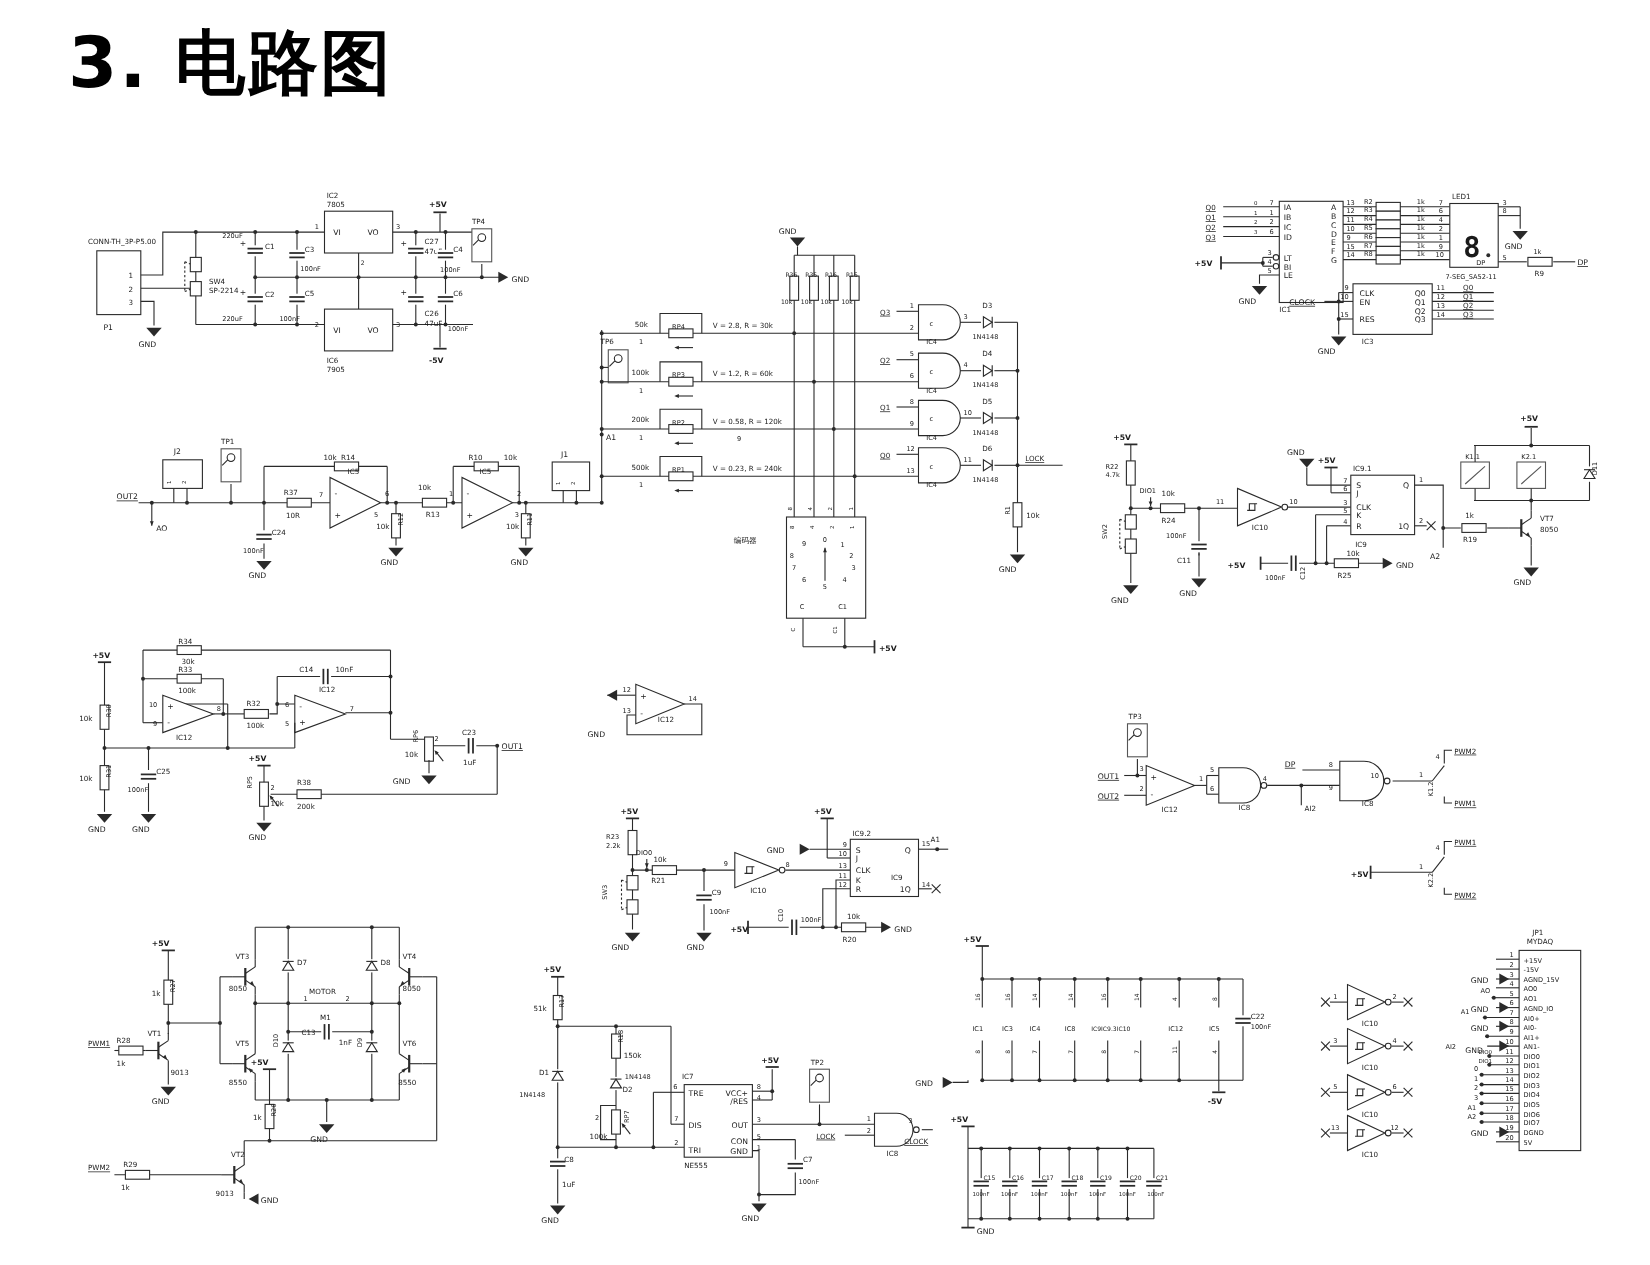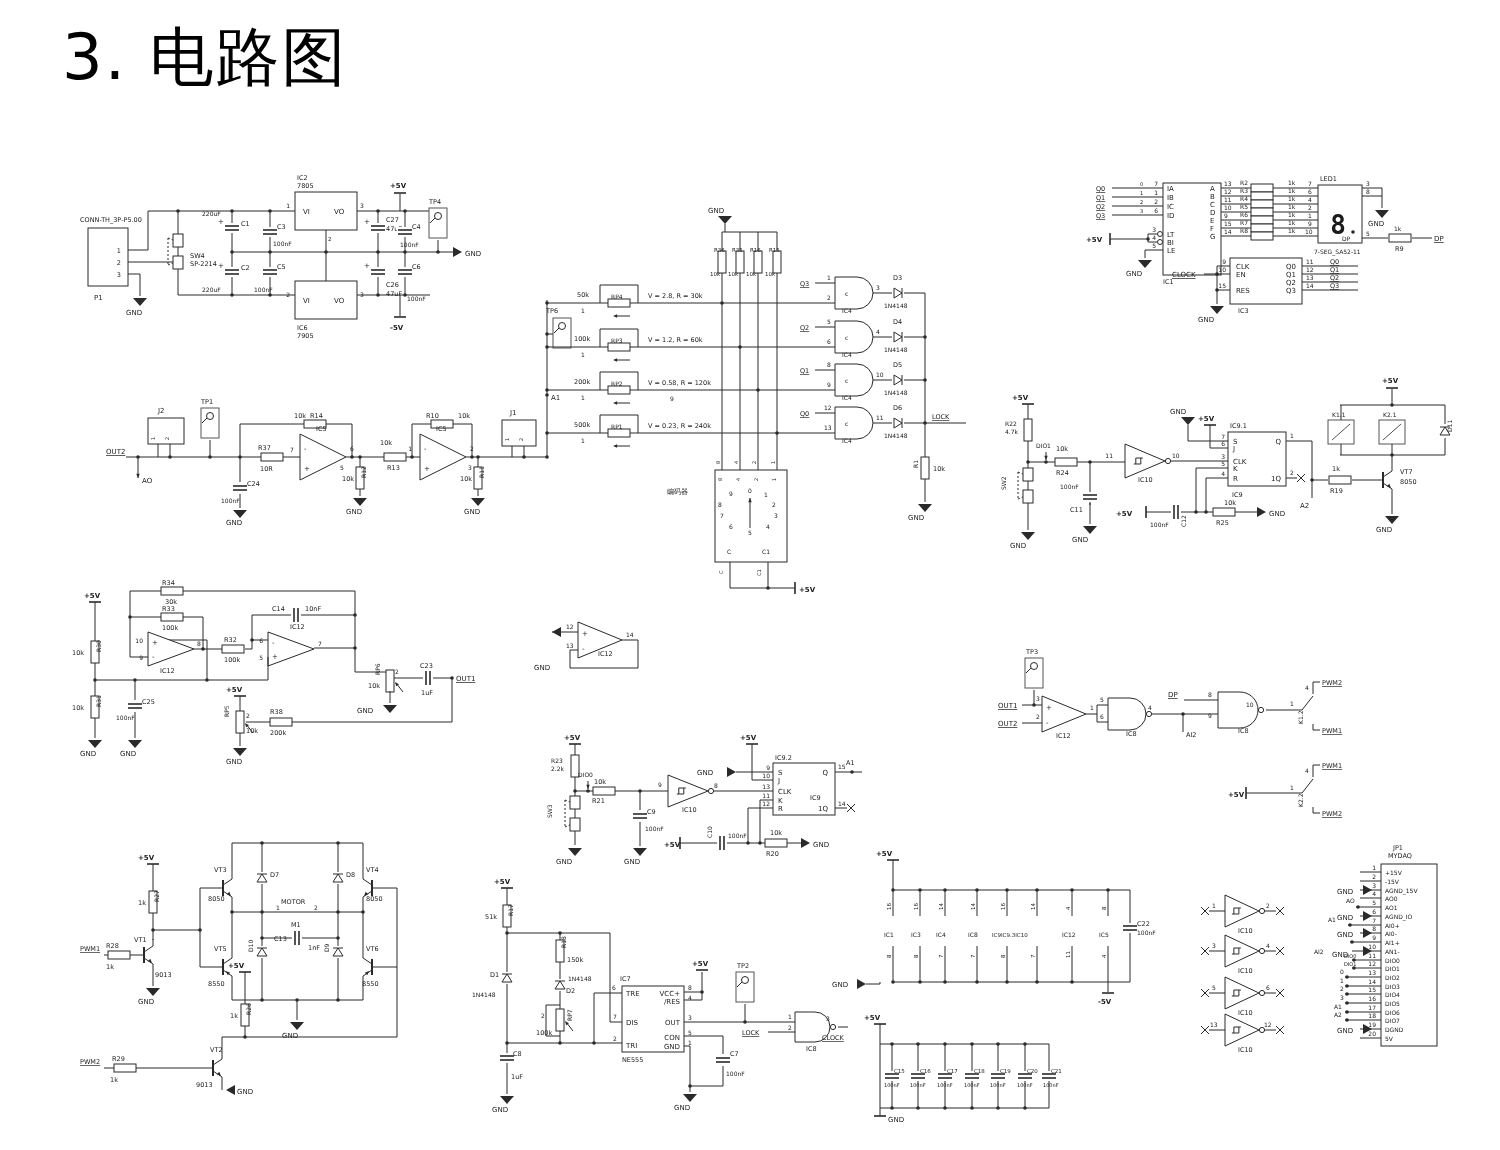--- a/index.html
+++ b/index.html
@@ -1,18 +1,18 @@
 <!DOCTYPE html>
 <html><head>
 <meta charset="utf-8">
 <style>
   html,body{margin:0;padding:0;background:#fff;}
   body{font-family:"DejaVu Sans", sans-serif;}
   #page{position:relative;width:1500px;height:1150px;background:#fff;overflow:hidden;}
-  #title{position:absolute;left:62px;top:14px;font-size:64px;font-weight:400;color:#000;letter-spacing:2px;}
+  #title{position:absolute;left:62px;top:14px;font-size:64px;font-weight:700;color:#000;letter-spacing:2px;}
   svg{position:absolute;left:0;top:0;}
   text{fill:#1a1a1a;}
 </style>
 </head>
 <body>
 <div id="page">
   <div id="title">3. 电路图</div>
   <svg id="cv" width="1500" height="1150" viewBox="0 0 1500 1150">
       <g>
         <text x="80" y="222" font-size="6.5" text-anchor="start" fill="#1a1a1a">CONN-TH_3P-P5.00</text>

